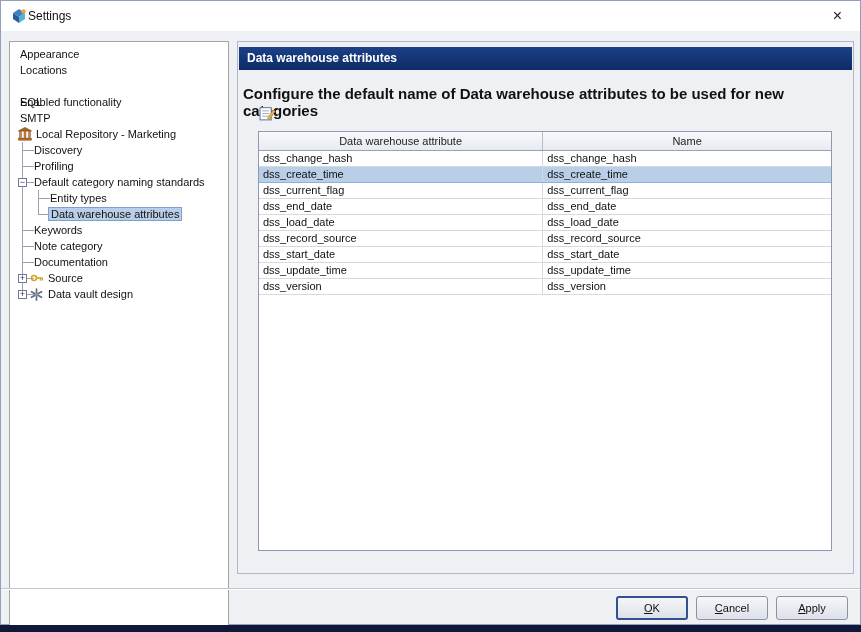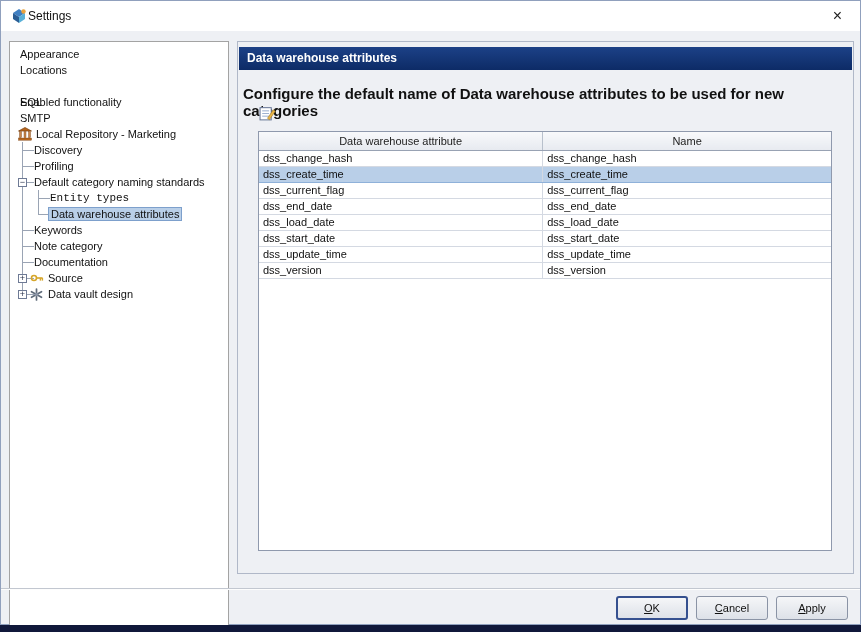--- a/index.html
+++ b/index.html
@@ -142,21 +142,21 @@
             <span class="tick l1"></span>
             <span class="tree-label" style="left: 22px;">Profiling</span>
           </div>
           <div class="tree-row">
             <span class="tick l1"></span>
             <span class="expander">−</span>
             <span class="tree-label" style="left: 22px;">Default category naming standards</span>
           </div>
           <div class="tree-row">
             <span class="tick l2"></span>
-            <span class="tree-label" style="left: 38px; font-family: Liberation Mono, monospace;">Entity types</span>
+            <span class="tree-label" style="left: 38px;">Entity types</span>
           </div>
           <div class="tree-row">
             <span class="tick l2"></span>
             <span class="tree-label selected" style="left: 38px;">Data warehouse attributes</span>
           </div>
           <div class="tree-row">
             <span class="tick l1"></span>
             <span class="tree-label" style="left: 22px;">Keywords</span>
           </div>
           <div class="tree-row">
@@ -242,20 +242,24 @@
               </tr>
               <tr>
                 <td>dss_end_date</td>
                 <td>dss_end_date</td>
               </tr>
               <tr>
                 <td>dss_load_date</td>
                 <td>dss_load_date</td>
               </tr>
               <tr>
+                <td>dss_record_source</td>
+                <td>dss_record_source</td>
+              </tr>
+              <tr>
                 <td>dss_start_date</td>
                 <td>dss_start_date</td>
               </tr>
               <tr>
                 <td>dss_update_time</td>
                 <td>dss_update_time</td>
               </tr>
               <tr>
                 <td>dss_version</td>
                 <td>dss_version</td>

